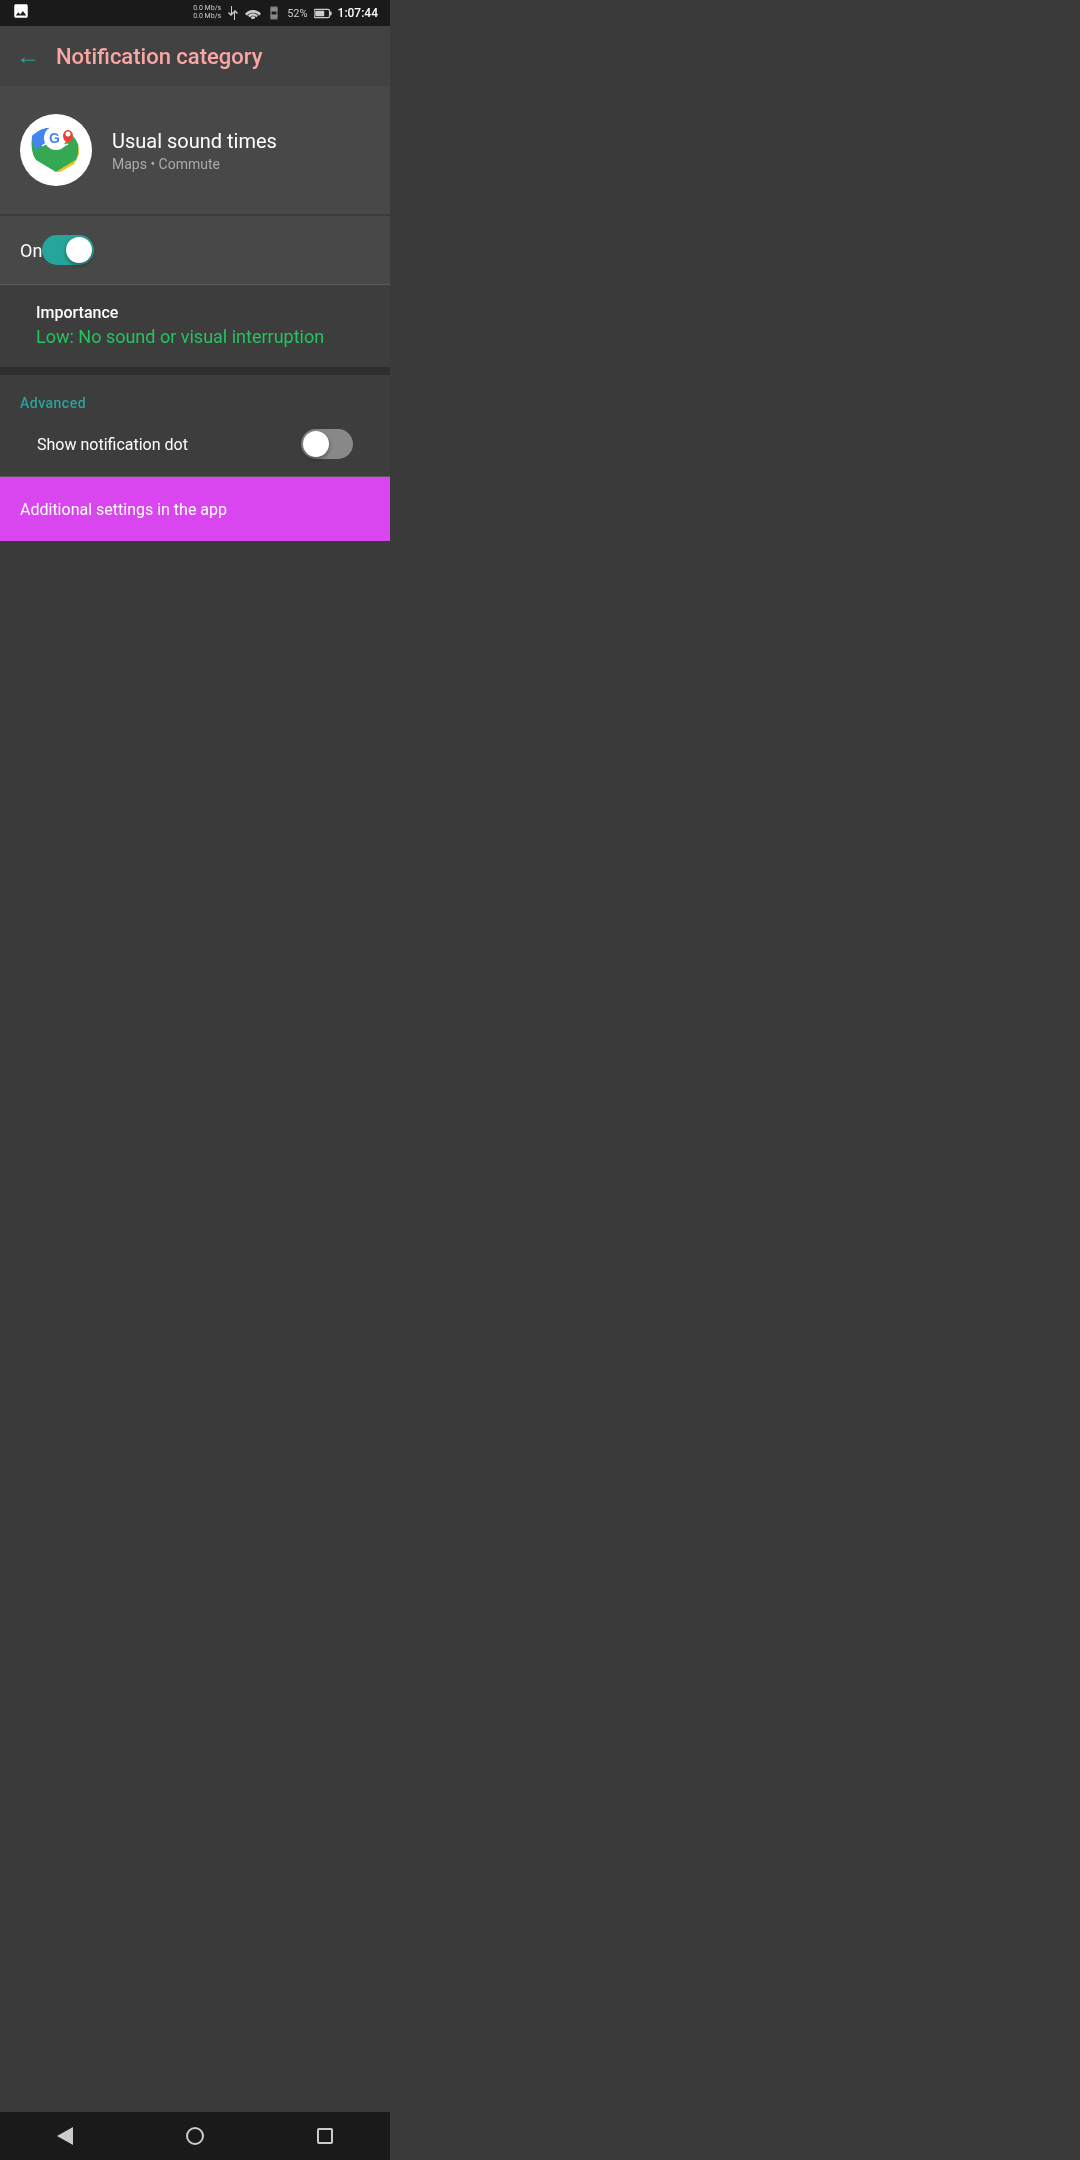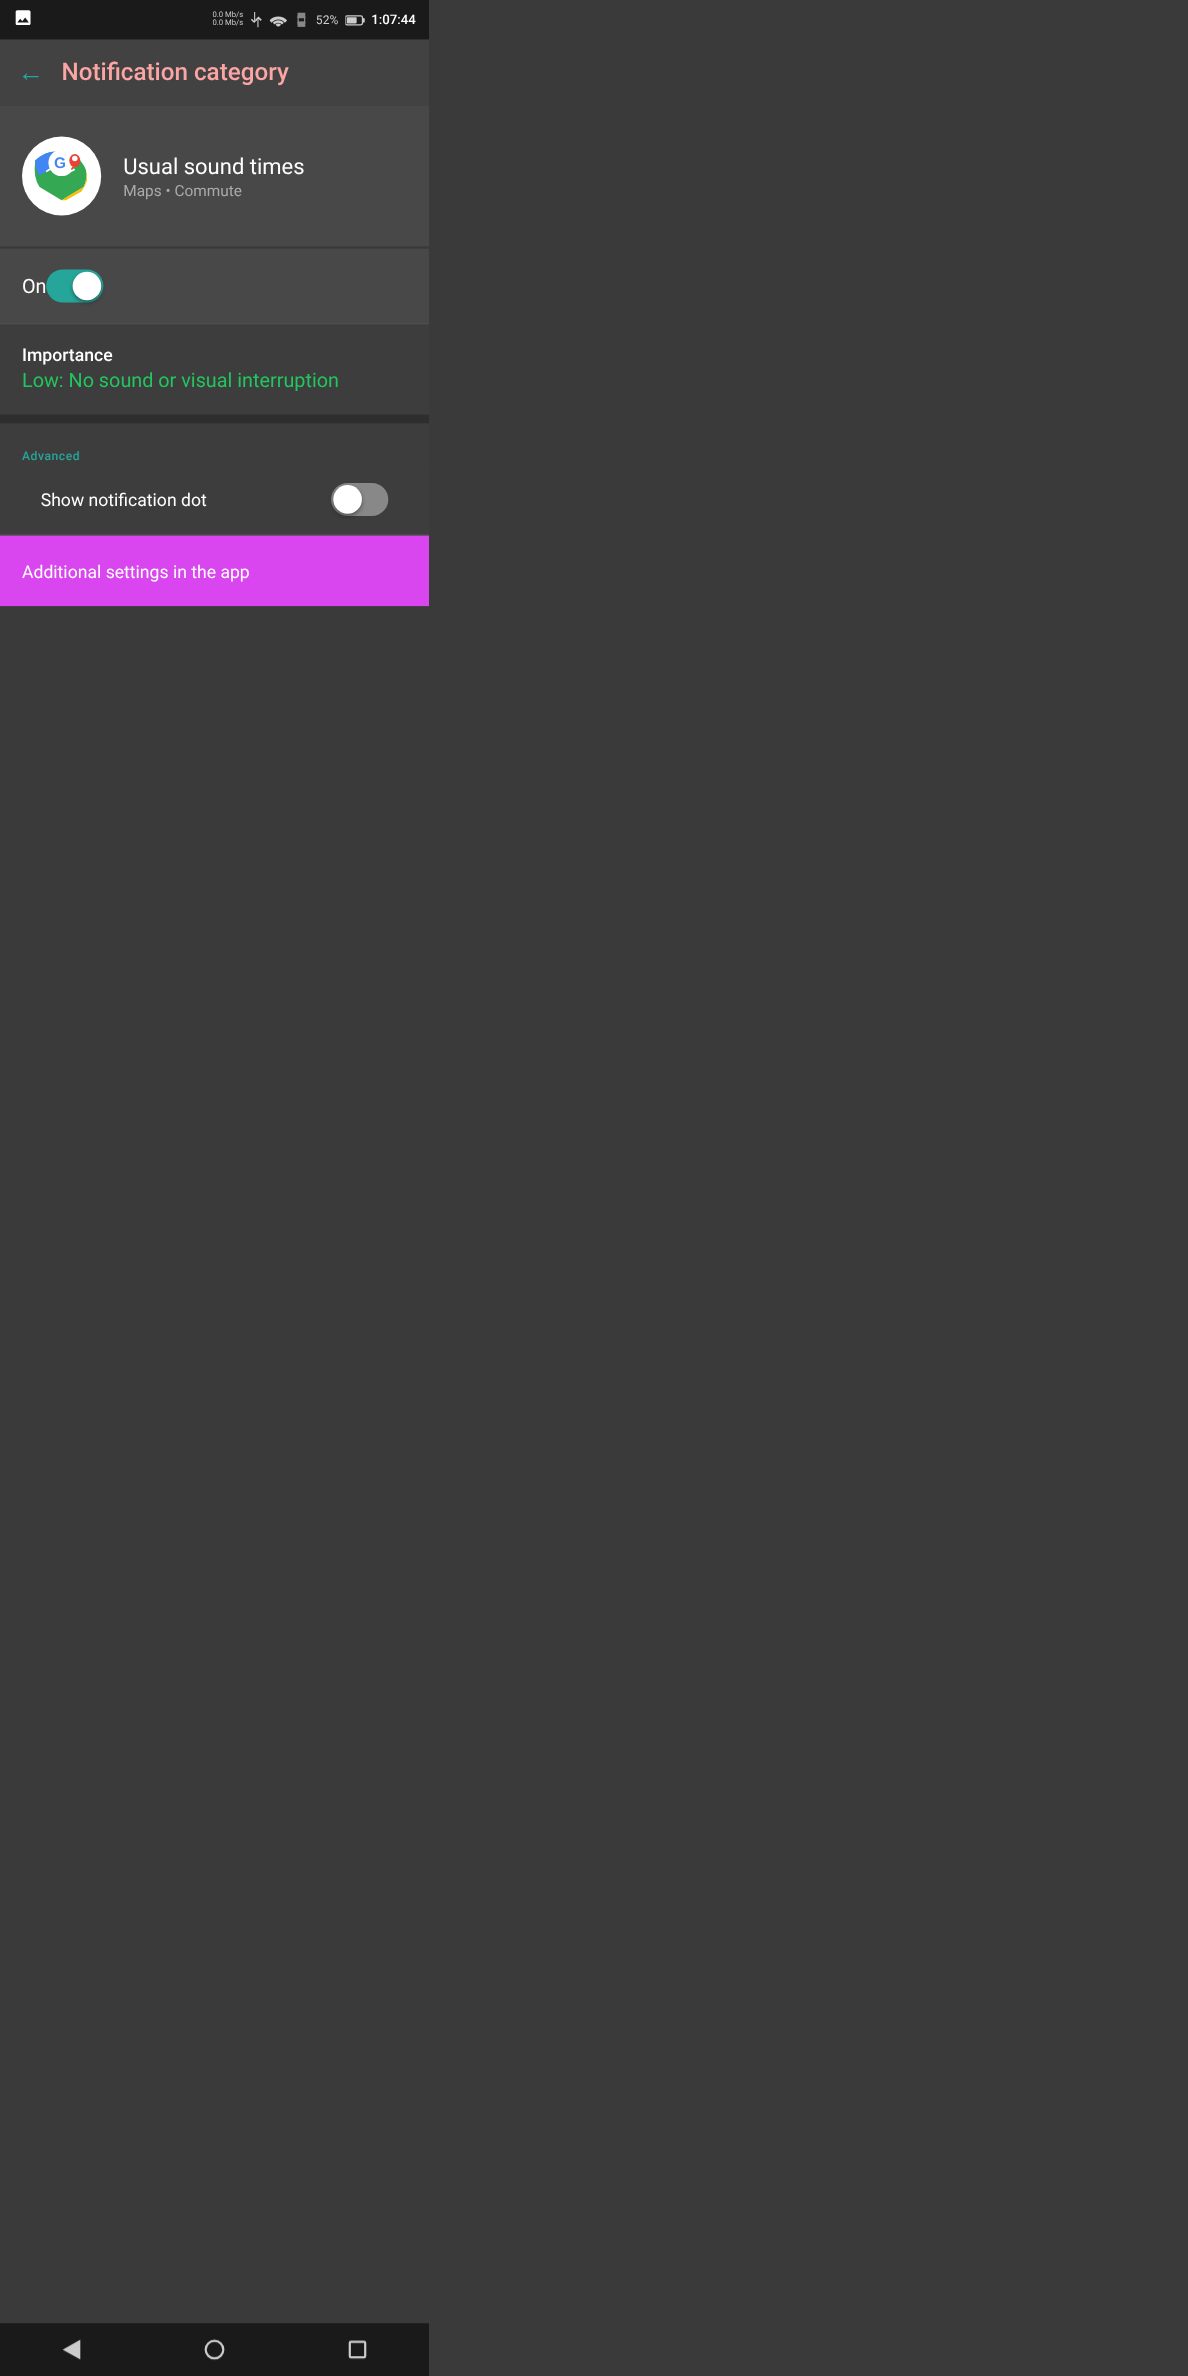--- a/index.html
+++ b/index.html
@@ -10,21 +10,21 @@
       font-family: 'Roboto', sans-serif;
       width: 390px;
       min-height: 780px;
       position: relative;
       overflow-x: hidden;
     }
 
     
     .status-bar {
       background: #1a1a1a;
-      height: 36px;
+      height: 26px;
       display: flex;
       align-items: center;
       justify-content: space-between;
       padding: 0 12px;
       gap: 6px;
     }
 
     .status-bar-left {
       margin-right: auto;
     }
@@ -166,21 +166,21 @@
 
     
     .divider {
       height: 1px;
       background: #5a5a5a;
     }
 
     
     .importance-section {
       background: #3d3d3d;
-      padding: 18px 20px 20px;
+      padding: 18px 36px 20px;
     }
 
     .importance-title {
       color: #ffffff;
       font-size: 16px;
       font-weight: 500;
     }
 
     .importance-desc {
       color: #22c55e;
@@ -195,21 +195,21 @@
     }
 
     
     .advanced-section {
       background: #3d3d3d;
       padding: 18px 20px 0;
     }
 
     .advanced-label {
       color: #26a69a;
-      font-size: 11px;
+      font-size: 14px;
       font-weight: 500;
       letter-spacing: 0.5px;
       text-transform: none;
     }
 
     
     .setting-row {
       background: #3d3d3d;
       height: 64px;
       display: flex;

